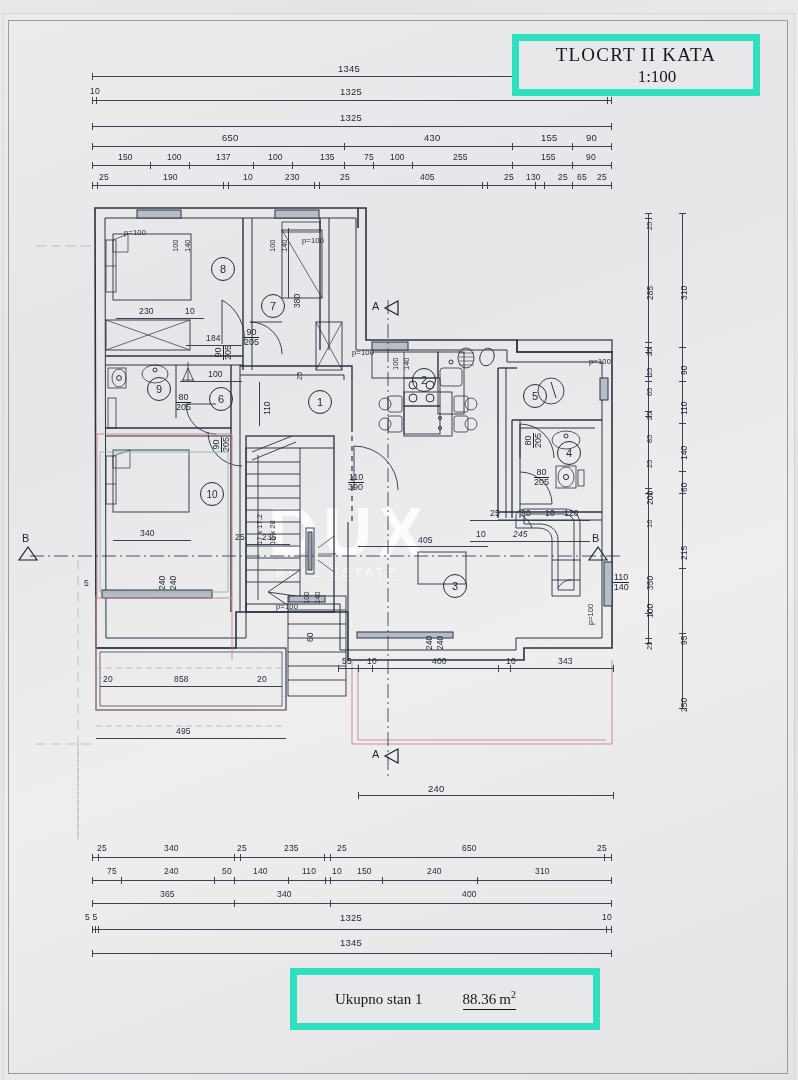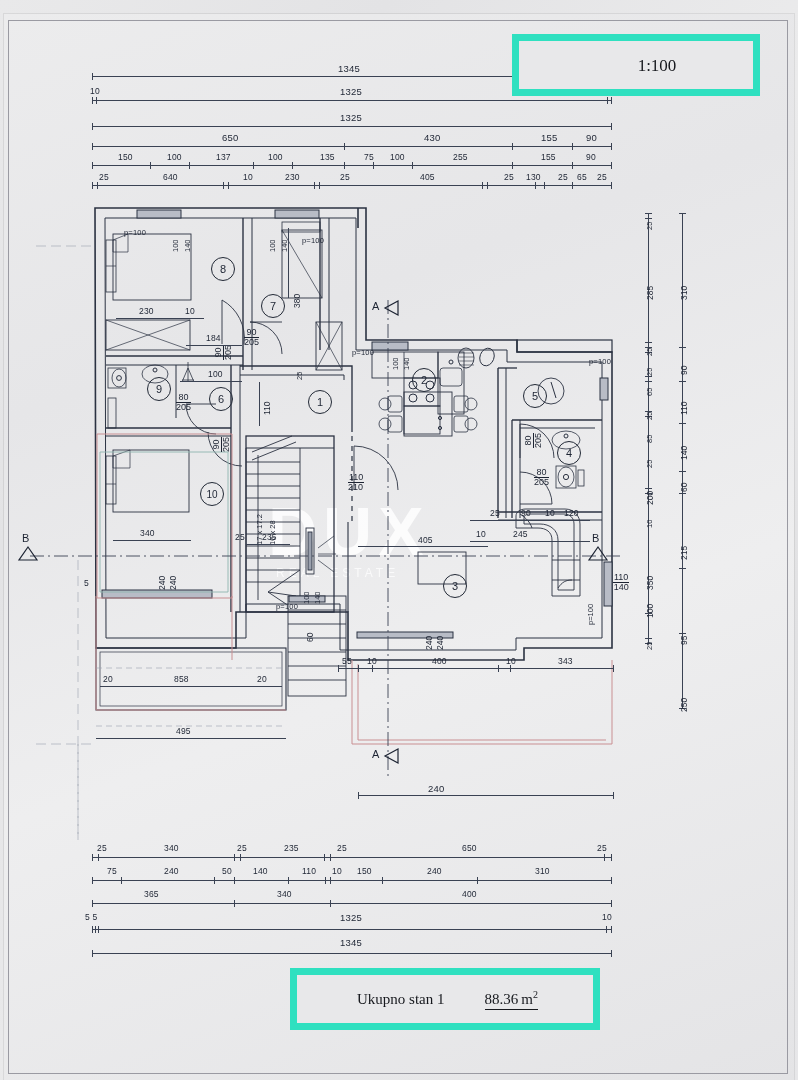--- a/index.html
+++ b/index.html
@@ -133,33 +133,34 @@
       <span class="tick" style="left:222px;"></span>
         <span class="tick" style="left:227px;"></span>
       <span class="tick" style="left:390px;"></span>
         <span class="tick" style="left:395px;"></span>
       <span class="tick" style="left:443px;"></span>
         <span class="tick" style="left:452px;"></span>
       <span class="tick" style="left:480px;"></span>
         <span class="tick" style="left:519px;"></span>
     </div>
     <div class="dt sm" style="left:99px;top:172px;">25</div>
-    <div class="dt sm" style="left:163px;top:172px;">640</div>
+    <div class="dt sm" style="left:163px;top:172px;">190</div>
     <div class="dt sm" style="left:243px;top:172px;">10</div>
     <div class="dt sm" style="left:285px;top:172px;">230</div>
     <div class="dt sm" style="left:340px;top:172px;">25</div>
     <div class="dt sm" style="left:420px;top:172px;">405</div>
     <div class="dt sm" style="left:504px;top:172px;">25</div>
     <div class="dt sm" style="left:526px;top:172px;">130</div>
     <div class="dt sm" style="left:558px;top:172px;">25</div>
     <div class="dt sm" style="left:577px;top:172px;">65</div>
     <div class="dt sm" style="left:597px;top:172px;">25</div>
   </div>
 
   <div class="hl hl-title" style="left:512px;top:34px;width:248px;height:62px;">
+    <div class="t-main">TLOCRT II KATA</div>
     <div class="t-scale">1:100</div>
   </div>
 
   <div>
 
     <div class="dimv" style="left:648px;top:213px;height:430px;">
       <span class="tickv" style="top:0;"></span>
         <span class="tickv" style="top:5px;"></span>
       <span class="tickv" style="top:129px;"></span>
         <span class="tickv" style="top:134px;"></span>
@@ -513,38 +514,38 @@
     <div class="frac" style="left:534px;top:468px;">
       <div class="top">80</div>
       <div>205</div>
     </div>
     <div class="fracv" style="left:524px;top:448px;">
       <div class="top">80</div>
       <div>205</div>
     </div>
     <div class="frac" style="left:348px;top:473px;text-align:left;">
       <div class="top">110</div>
-      <div>210</div>
+      <div>390</div>
     </div>
   </div>
 
   <div>
     <div class="dt sm" style="left:139px;top:306px;">230</div>
     <div class="dt sm" style="left:185px;top:306px;">10</div>
     <div class="dt sm" style="left:206px;top:333px;">184</div>
     <div class="dt sm" style="left:208px;top:369px;">100</div>
     <div class="vt sm" style="left:292px;top:308px;">380</div>
     <div class="vt sm" style="left:262px;top:415px;">110</div>
     <div class="dt sm" style="left:140px;top:528px;">340</div>
     <div class="dt sm" style="left:262px;top:532px;">235</div>
     <div class="dt sm" style="left:235px;top:532px;">25</div>
     <div class="dt sm" style="left:418px;top:535px;">405</div>
     <div class="dt sm" style="left:490px;top:508px;">25</div>
     <div class="dt sm" style="left:476px;top:529px;">10</div>
-    <div class="dt sm" style="left:513px;top:529px;">245</div>
+    <div class="dt sm" style="left:513px;top:529px;font-style:italic;">245</div>
     <div class="dt sm" style="left:564px;top:508px;">120</div>
     <div class="dt sm" style="left:521px;top:508px;">90</div>
     <div class="dt sm" style="left:545px;top:508px;">10</div>
     <div class="vt sm" style="left:305px;top:642px;">60</div>
     <div class="dt sm" style="left:342px;top:656px;">55</div>
     <div class="dt sm" style="left:367px;top:656px;">10</div>
     <div class="dt sm" style="left:432px;top:656px;">400</div>
     <div class="dt sm" style="left:506px;top:656px;">10</div>
     <div class="dt sm" style="left:558px;top:656px;">343</div>
     <div class="dt sm" style="left:103px;top:674px;">20</div>
@@ -660,21 +661,21 @@
     <div class="dt sm" style="left:357px;top:866px;">150</div>
     <div class="dt sm" style="left:427px;top:866px;">240</div>
     <div class="dt sm" style="left:535px;top:866px;">310</div>
 
     <div class="dimline" style="left:92px;top:903px;width:520px;">
       <span class="tick" style="left:0;"></span>
         <span class="tick" style="left:142px;"></span>
       <span class="tick" style="left:238px;"></span>
         <span class="tick" style="left:519px;"></span>
     </div>
-    <div class="dt sm" style="left:144px;top:889px;">365</div>
+    <div class="dt sm" style="left:160px;top:889px;">365</div>
     <div class="dt sm" style="left:277px;top:889px;">340</div>
     <div class="dt sm" style="left:462px;top:889px;">400</div>
 
     <div class="dimline" style="left:92px;top:929px;width:520px;">
       <span class="tick" style="left:0;"></span>
         <span class="tick" style="left:3px;"></span>
       <span class="tick" style="left:6px;"></span>
       <span class="tick" style="left:514px;"></span>
         <span class="tick" style="left:519px;"></span>
     </div>
@@ -683,18 +684,18 @@
     <div class="dt sm" style="left:602px;top:912px;">10</div>
 
     <div class="dimline" style="left:92px;top:953px;width:520px;">
       <span class="tick" style="left:0;"></span>
         <span class="tick" style="left:519px;"></span>
     </div>
     <div class="dt" style="left:340px;top:937px;">1345</div>
   </div>
 
   <div class="hl" style="left:290px;top:968px;width:310px;height:62px;display:flex;align-items:center;">
-    <span class="t-tot" style="margin-left:60px;">Ukupno stan 1</span>
+    <span class="t-tot" style="margin-left:38px;">Ukupno stan 1</span>
     <span class="t-area" style="margin-left:40px;">
       <span>88.36</span><span style="margin-left:3px;">m</span><span class="sup">2</span>
     </span>
   </div>
 </div>
 
 </body></html>

